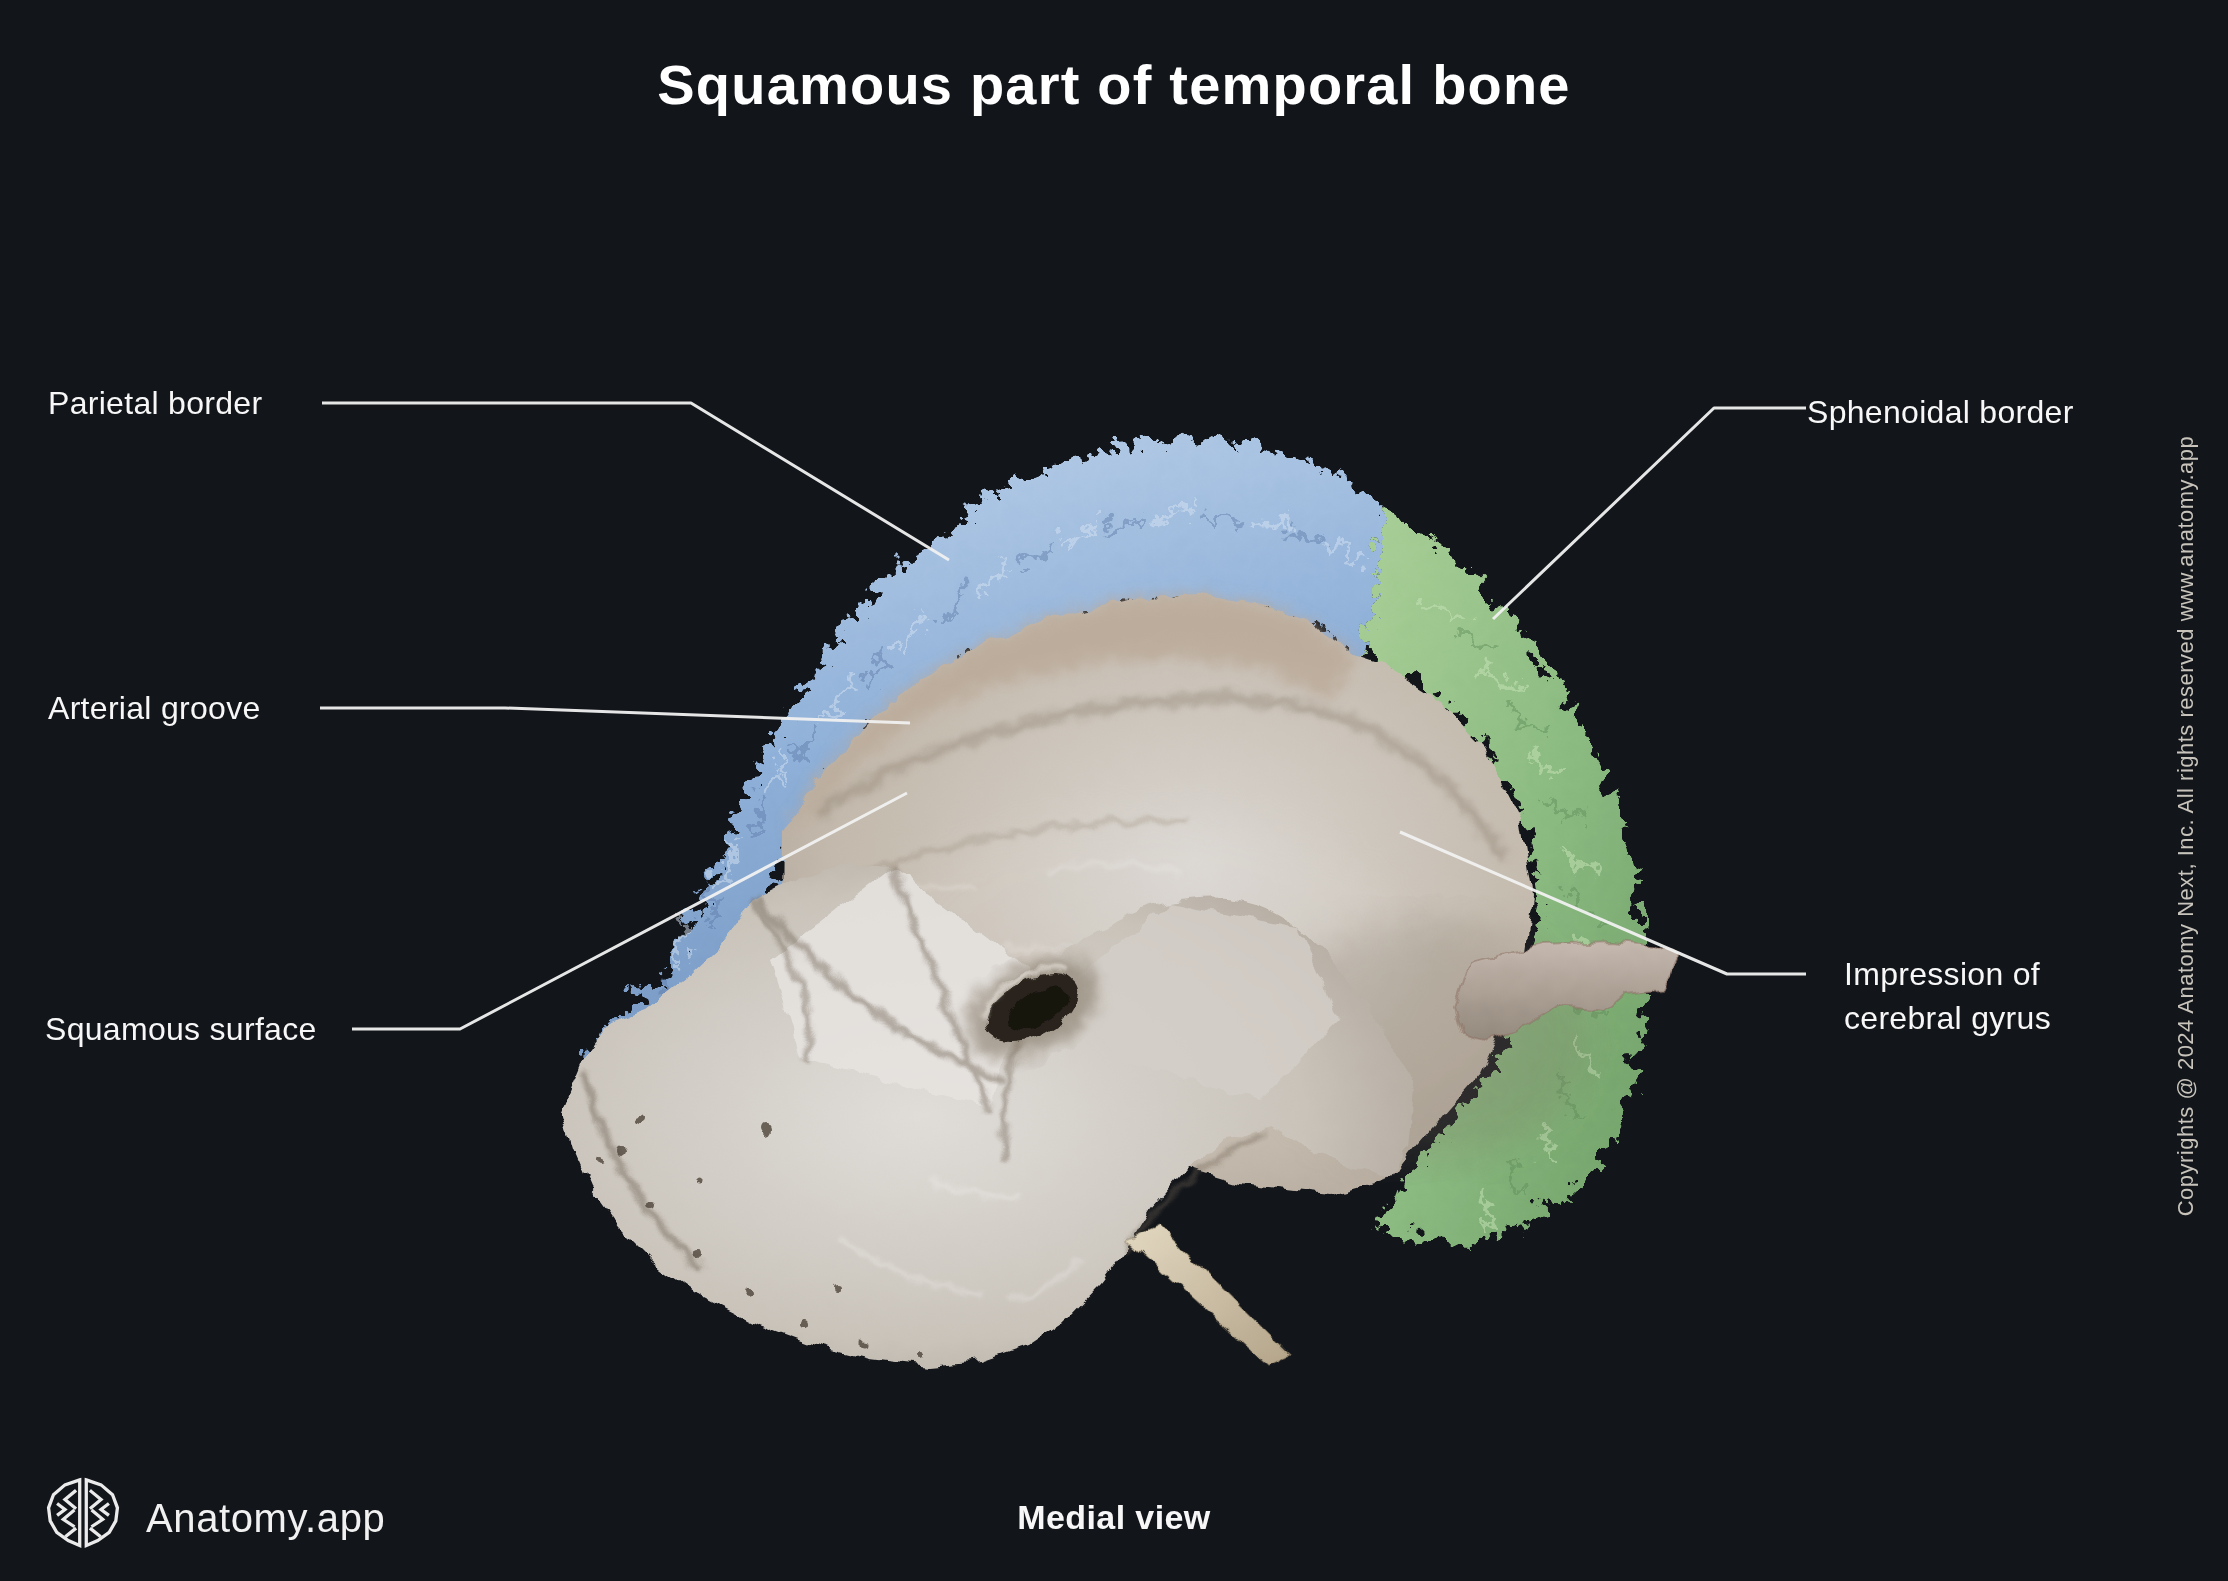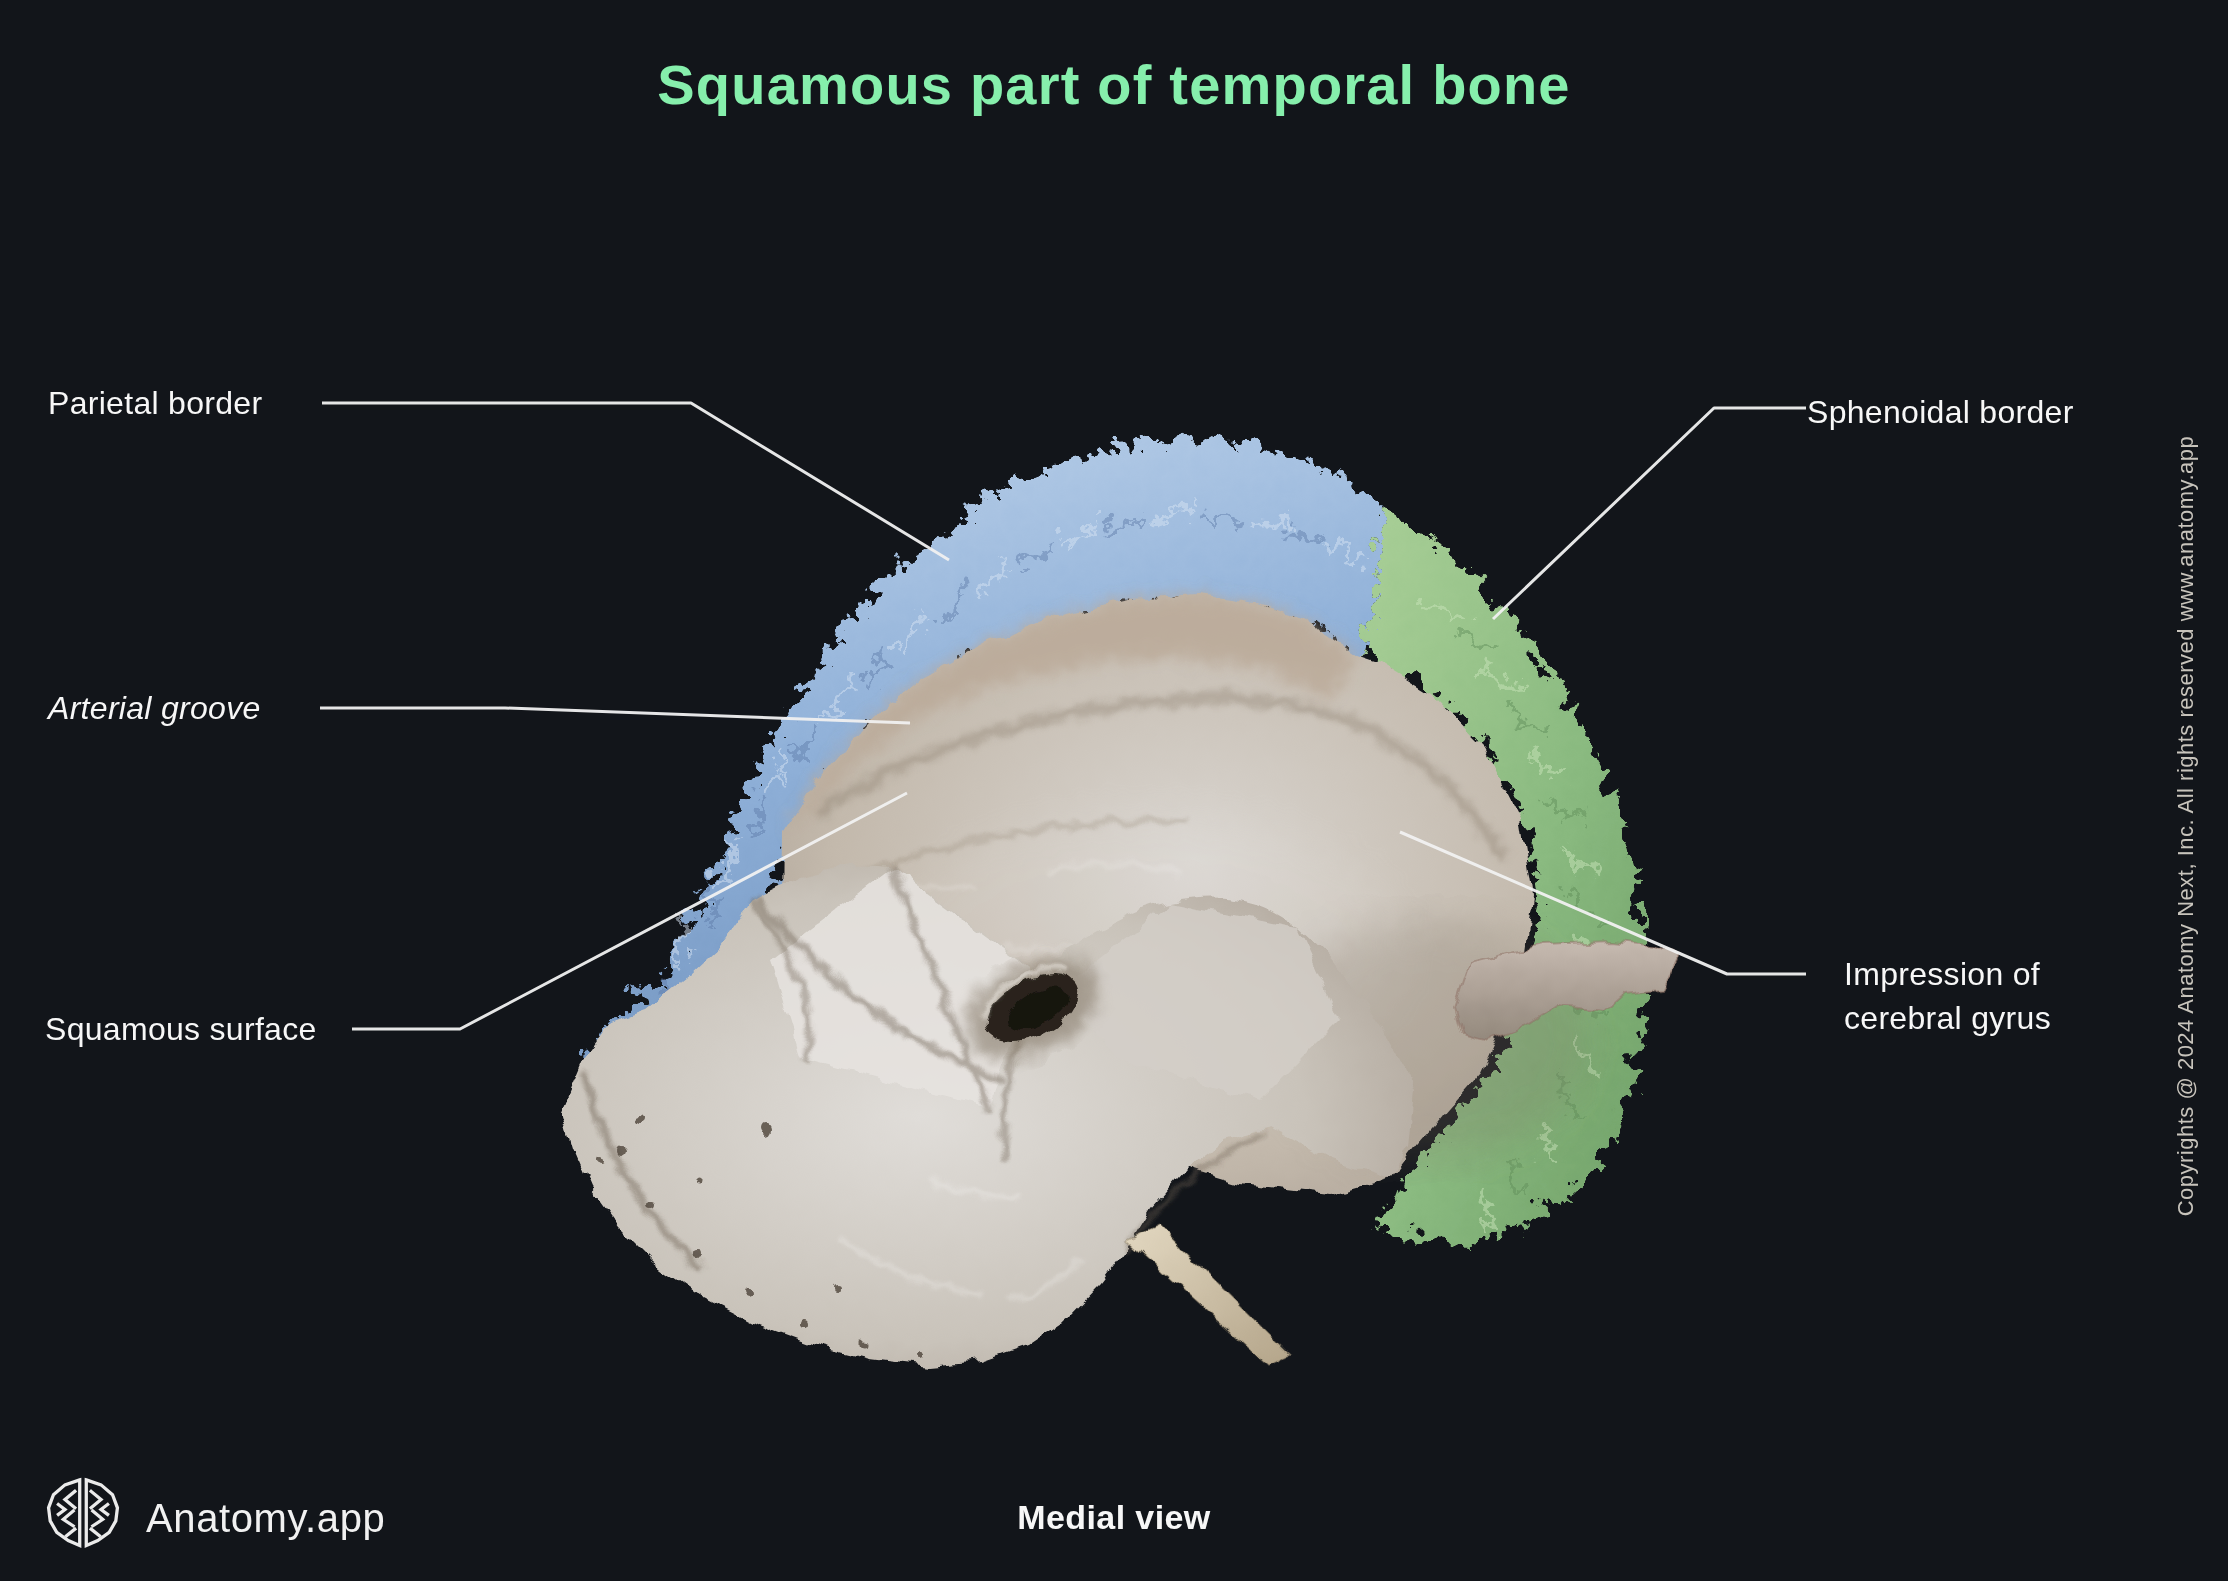--- a/index.html
+++ b/index.html
@@ -5,28 +5,28 @@
   html,body{margin:0;padding:0;background:#0c0e12;}
   .canvas{
     position:relative;width:2228px;height:1581px;overflow:hidden;
     background:#12151a;
     font-family:"Liberation Sans", sans-serif;
     color:#f7f7f7;
   }
   .abs{position:absolute;}
   .page-title{
     left:1114px;top:52px;transform:translateX(-50%);
-    font-size:56px;font-weight:700;letter-spacing:1.2px;white-space:nowrap;color:#86efac;
+    font-size:56px;font-weight:700;letter-spacing:1.2px;white-space:nowrap;color:#ffffff;
   }
   .part-label{
     font-size:32px;font-weight:500;letter-spacing:.3px;line-height:44px;
     white-space:nowrap;color:#f7f7f7;
   }
   .lbl-parietal{left:48px;top:381px;}
-  .lbl-arterial{left:48px;top:686px;font-style:italic;}
+  .lbl-arterial{left:48px;top:686px;}
   .lbl-cerebral{left:45px;top:1007px;}
   .lbl-sphenoidal{left:1807px;top:390px;}
   .lbl-impression{left:1844px;top:952px;}
   .lbl-impression span{display:block;}
   .view-label{
     left:1114px;top:1498px;transform:translateX(-50%);
     font-size:34px;font-weight:600;letter-spacing:.4px;white-space:nowrap;
   }
   .brand-name{
     left:146px;top:1496px;font-size:40px;font-weight:400;letter-spacing:.6px;

